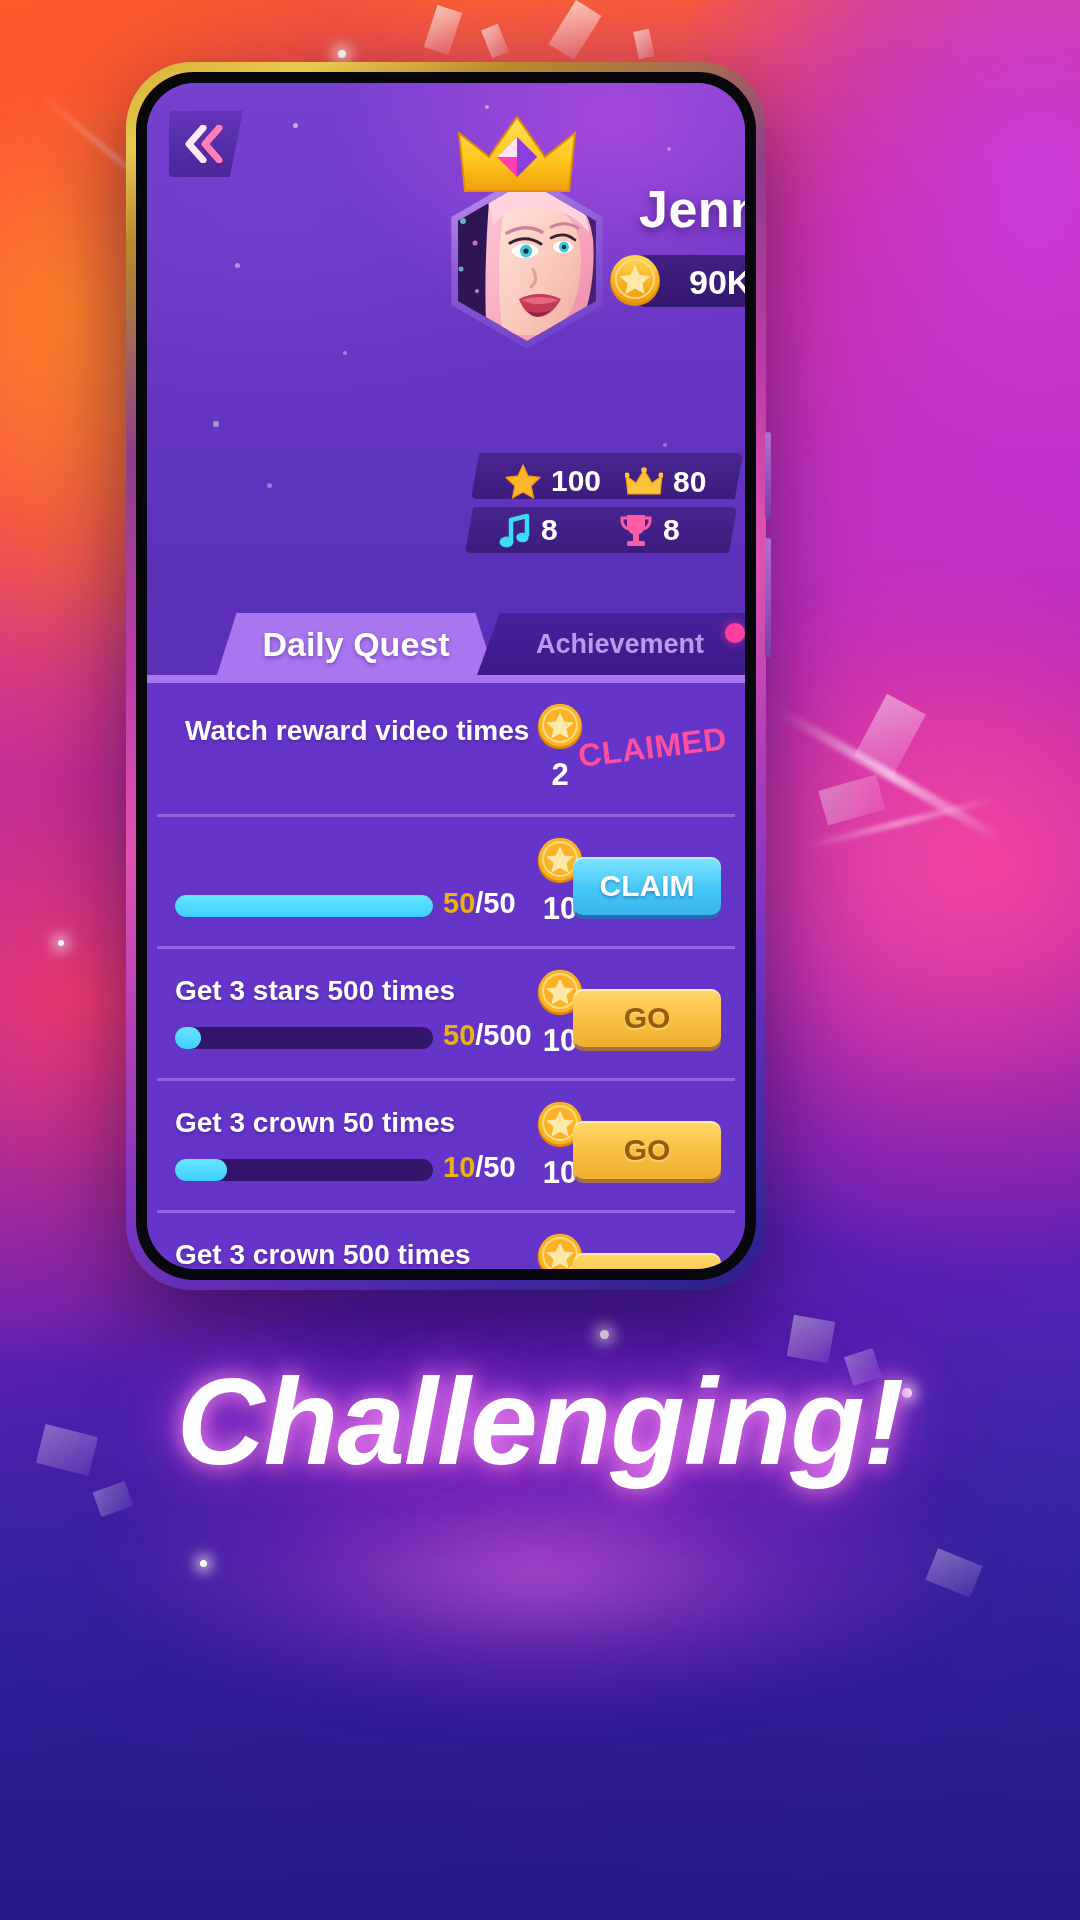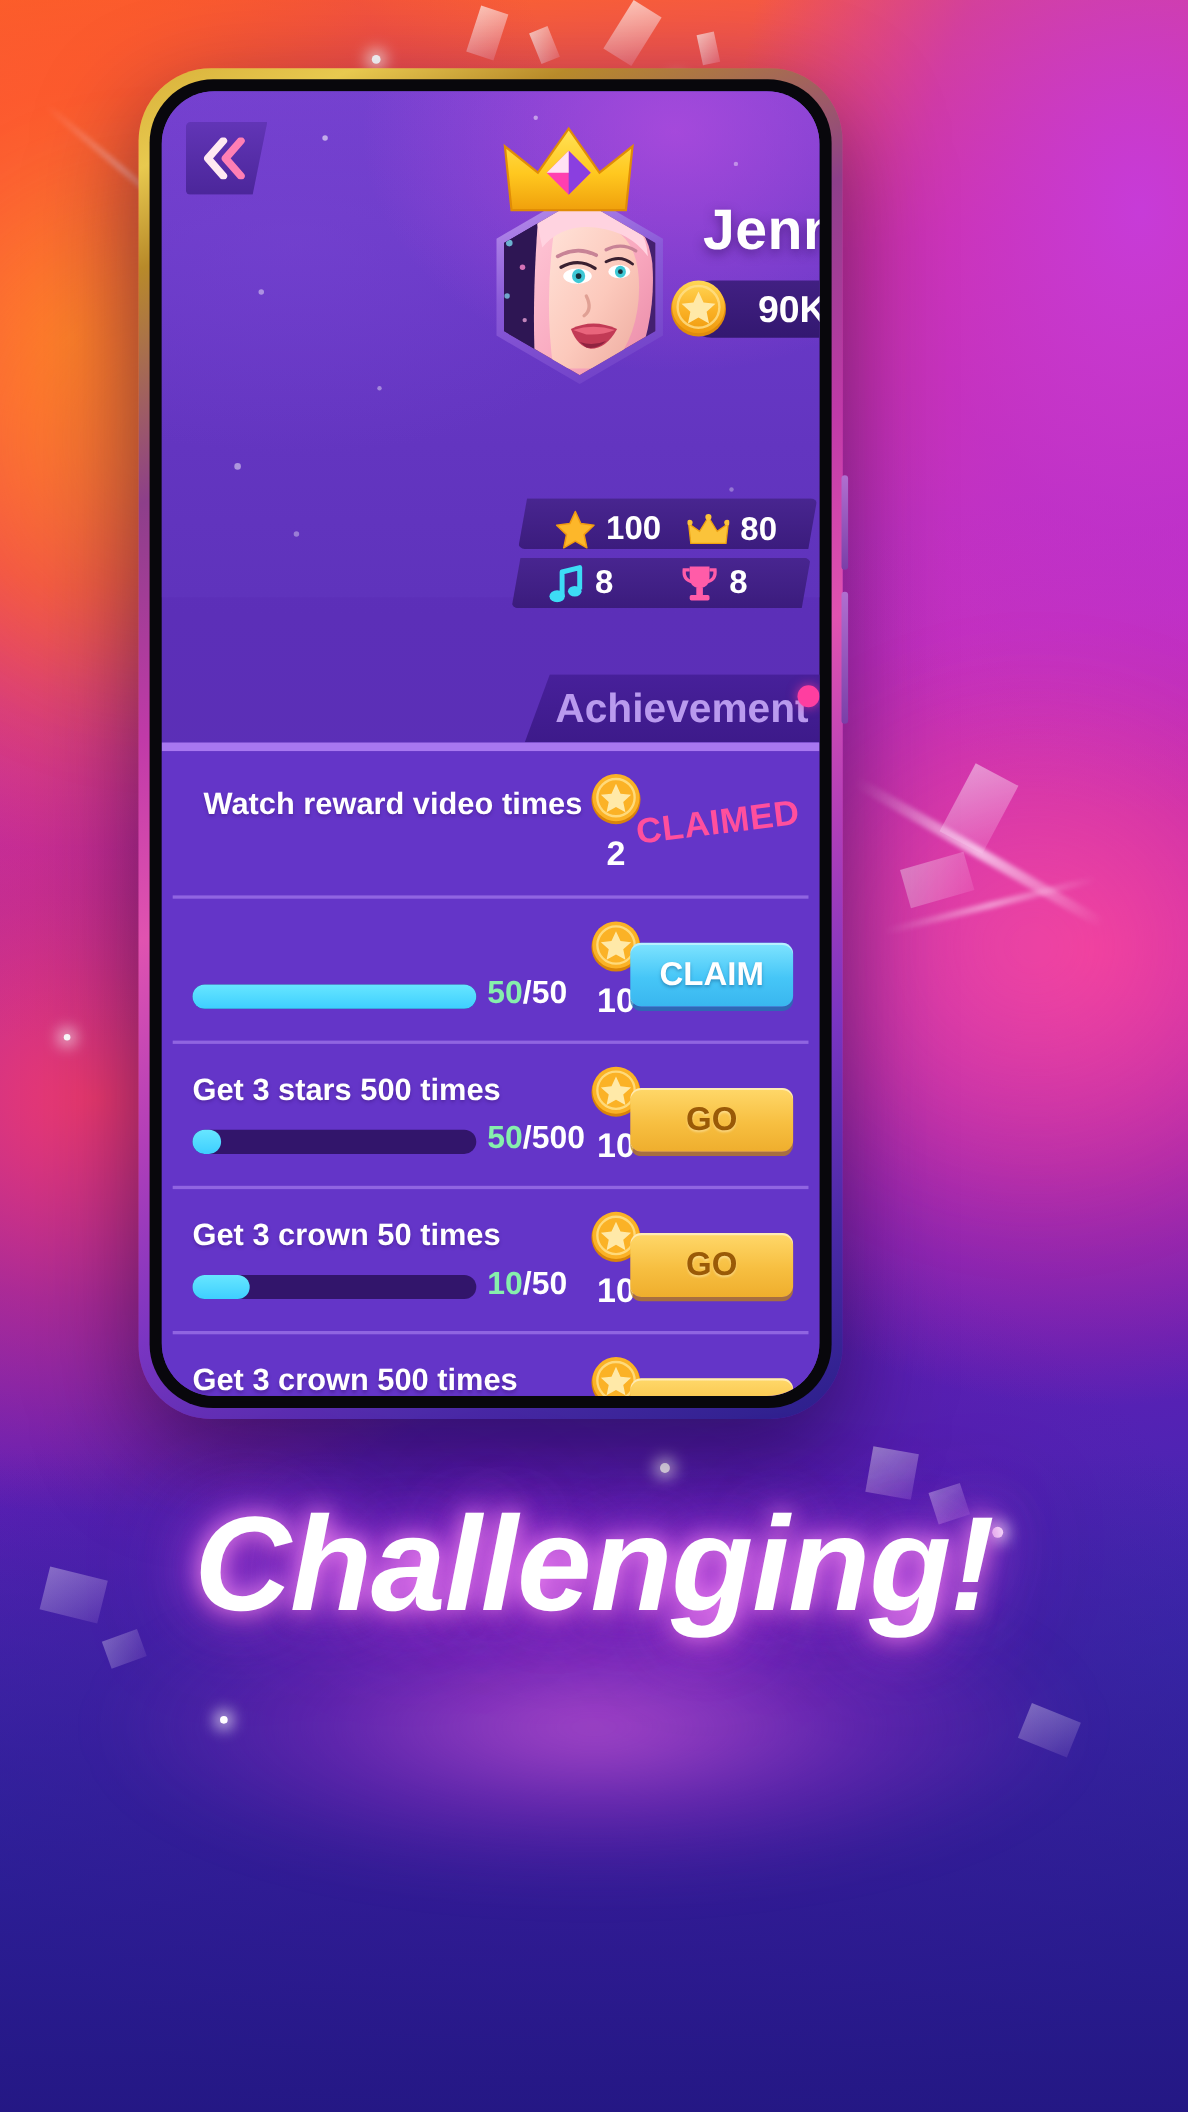--- a/index.html
+++ b/index.html
@@ -175,21 +175,21 @@
     background:#a877f0;
     clip-path:polygon(7% 0, 93% 0, 100% 100%, 0 100%);
     border-radius:14px 14px 0 0;
   }
   .tab-active span { font-size:34px; font-weight:bold; color:#fff; text-shadow:0 2px 4px rgba(60,20,110,0.45); }
   .tab-inactive {
     left:330px; width:286px;
     background:linear-gradient(180deg,#47209a,#3d1a8a);
     clip-path:polygon(8% 0, 100% 0, 100% 100%, 0 100%);
   }
-  .tab-inactive span { font-size:37px; font-weight:bold; color:#b99aee; }
+  .tab-inactive span { font-size:27px; font-weight:bold; color:#b99aee; }
   .tab-badge {
     position:absolute; right:18px; top:10px;
     width:20px; height:20px; border-radius:50%;
     background:#ff3ea0;
     box-shadow:0 0 10px rgba(255,60,160,0.7);
   }
   .tab-underline {
     position:absolute; left:0; right:0; top:592px; height:8px;
     background:#a877f0;
   }
@@ -219,21 +219,21 @@
     background:#32156b;
   }
   .pbar-fill {
     position:absolute; left:0; top:0; bottom:0; border-radius:11px;
     background:linear-gradient(180deg,#67e6ff,#3ecfff);
   }
   .pbar-txt {
     position:absolute; left:292px; top:70px;
     font-size:29px; font-weight:bold; color:#fff;
   }
-  .pbar-txt .cur { color:#86efac; }
+  .pbar-txt .cur { color:#eab308; }
 
   .reward { position:absolute; left:372px; top:18px; width:74px; text-align:center; }
   .reward .amt { font-size:31px; font-weight:bold; color:#fff; margin-top:2px; }
 
   .act { position:absolute; right:20px; top:40px; }
   .btn {
     width:148px; height:58px; border-radius:10px;
     display:flex; align-items:center; justify-content:center;
     font-size:30px; font-weight:bold;
     cursor:pointer; border:none;
@@ -442,20 +442,23 @@
                 <rect x="14" y="22" width="6" height="7" fill="#ff5ca8"></rect>
                 <rect x="8" y="29" width="18" height="5" rx="1.6" fill="#ff5ca8"></rect>
               </svg>
               <span class="stv">8</span>
             </div>
           </div>
         </div>
       </div>
 
       <div class="tabs">
+        <div class="tab tab-active">
+          <span>Daily Quest</span>
+        </div>
         <div class="tab tab-inactive">
           <span>Achievement</span>
           <div class="tab-badge"></div>
         </div>
       </div>
       <div class="tab-underline"></div>
 
       <div class="list">
 
         <div class="qrow first">

